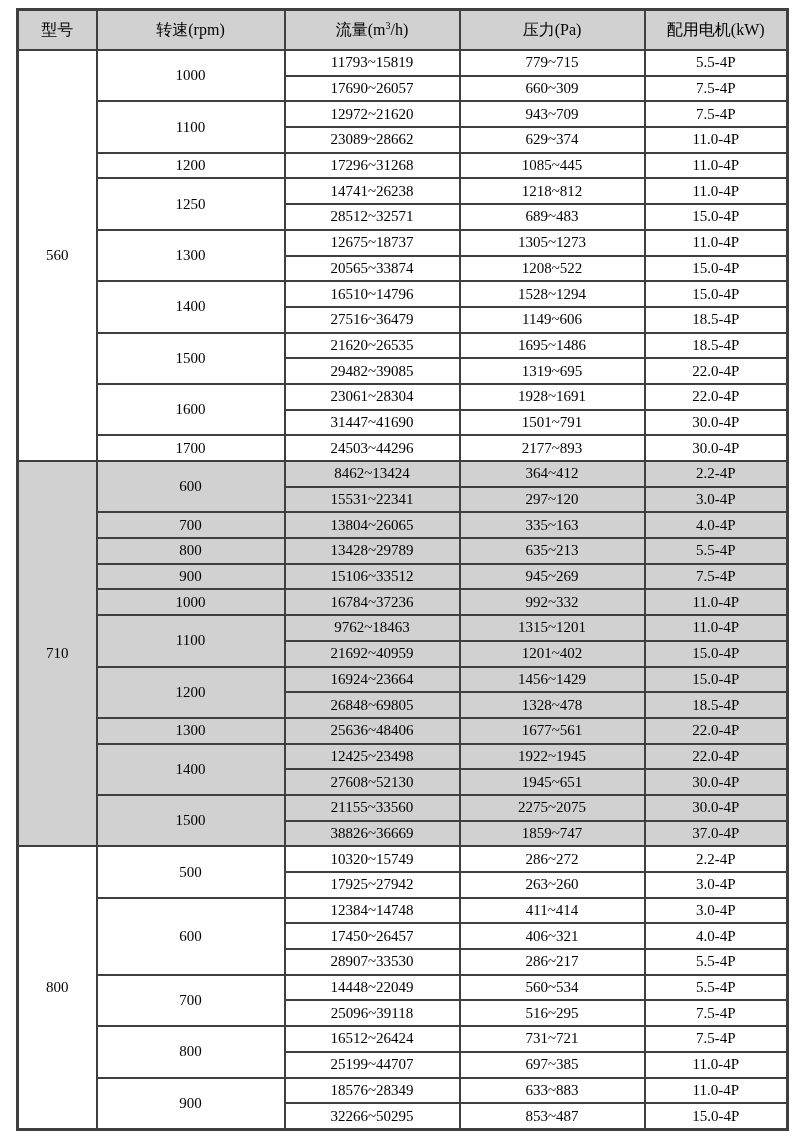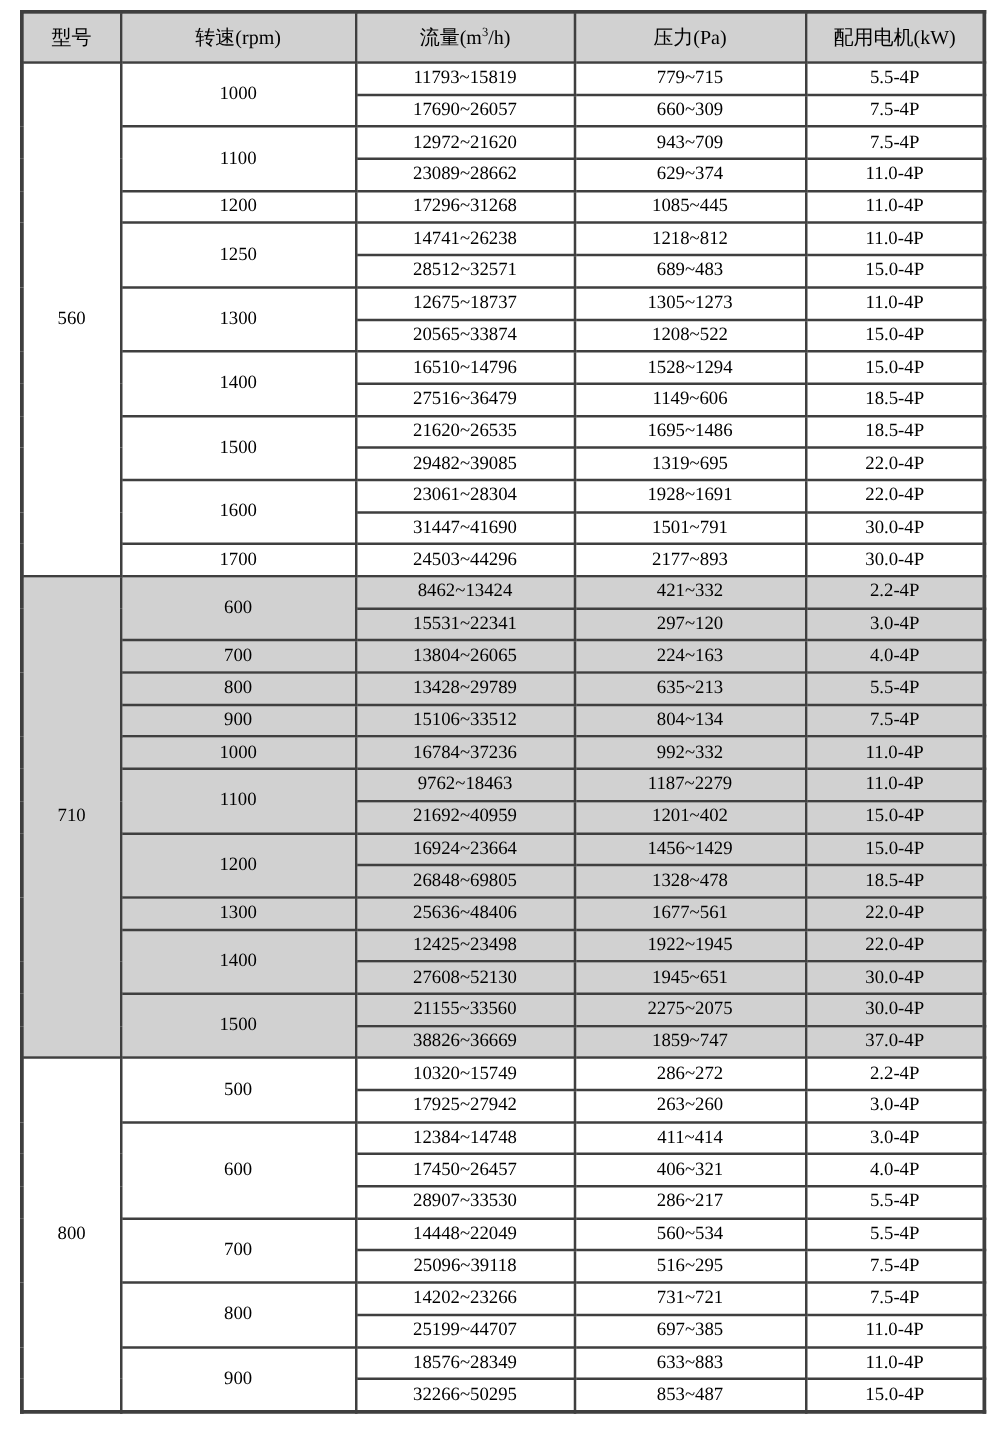--- a/index.html
+++ b/index.html
@@ -159,56 +159,56 @@
         <tr>
           <td>1700</td>
           <td>24503~44296</td>
           <td>2177~893</td>
           <td>30.0-4P</td>
         </tr>
         <tr class="shaded">
           <td rowspan="15">710</td>
           <td rowspan="2">600</td>
           <td>8462~13424</td>
-          <td>421~332</td>
+          <td>364~412</td>
           <td>2.2-4P</td>
         </tr>
         <tr class="shaded">
           <td>15531~22341</td>
           <td>297~120</td>
           <td>3.0-4P</td>
         </tr>
         <tr class="shaded">
           <td>700</td>
           <td>13804~26065</td>
-          <td>224~163</td>
+          <td>335~163</td>
           <td>4.0-4P</td>
         </tr>
         <tr class="shaded">
           <td>800</td>
           <td>13428~29789</td>
           <td>635~213</td>
           <td>5.5-4P</td>
         </tr>
         <tr class="shaded">
           <td>900</td>
           <td>15106~33512</td>
-          <td>804~134</td>
+          <td>945~269</td>
           <td>7.5-4P</td>
         </tr>
         <tr class="shaded">
           <td>1000</td>
           <td>16784~37236</td>
           <td>992~332</td>
           <td>11.0-4P</td>
         </tr>
         <tr class="shaded">
           <td rowspan="2">1100</td>
           <td>9762~18463</td>
-          <td>1187~2279</td>
+          <td>1315~1201</td>
           <td>11.0-4P</td>
         </tr>
         <tr class="shaded">
           <td>21692~40959</td>
           <td>1201~402</td>
           <td>15.0-4P</td>
         </tr>
         <tr class="shaded">
           <td rowspan="2">1200</td>
           <td>16924~23664</td>
@@ -282,21 +282,21 @@
           <td>560~534</td>
           <td>5.5-4P</td>
         </tr>
         <tr>
           <td>25096~39118</td>
           <td>516~295</td>
           <td>7.5-4P</td>
         </tr>
         <tr>
           <td rowspan="2">800</td>
-          <td>14202~23266</td>
+          <td>16512~26424</td>
           <td>731~721</td>
           <td>7.5-4P</td>
         </tr>
         <tr>
           <td>25199~44707</td>
           <td>697~385</td>
           <td>11.0-4P</td>
         </tr>
         <tr>
           <td rowspan="2">900</td>

